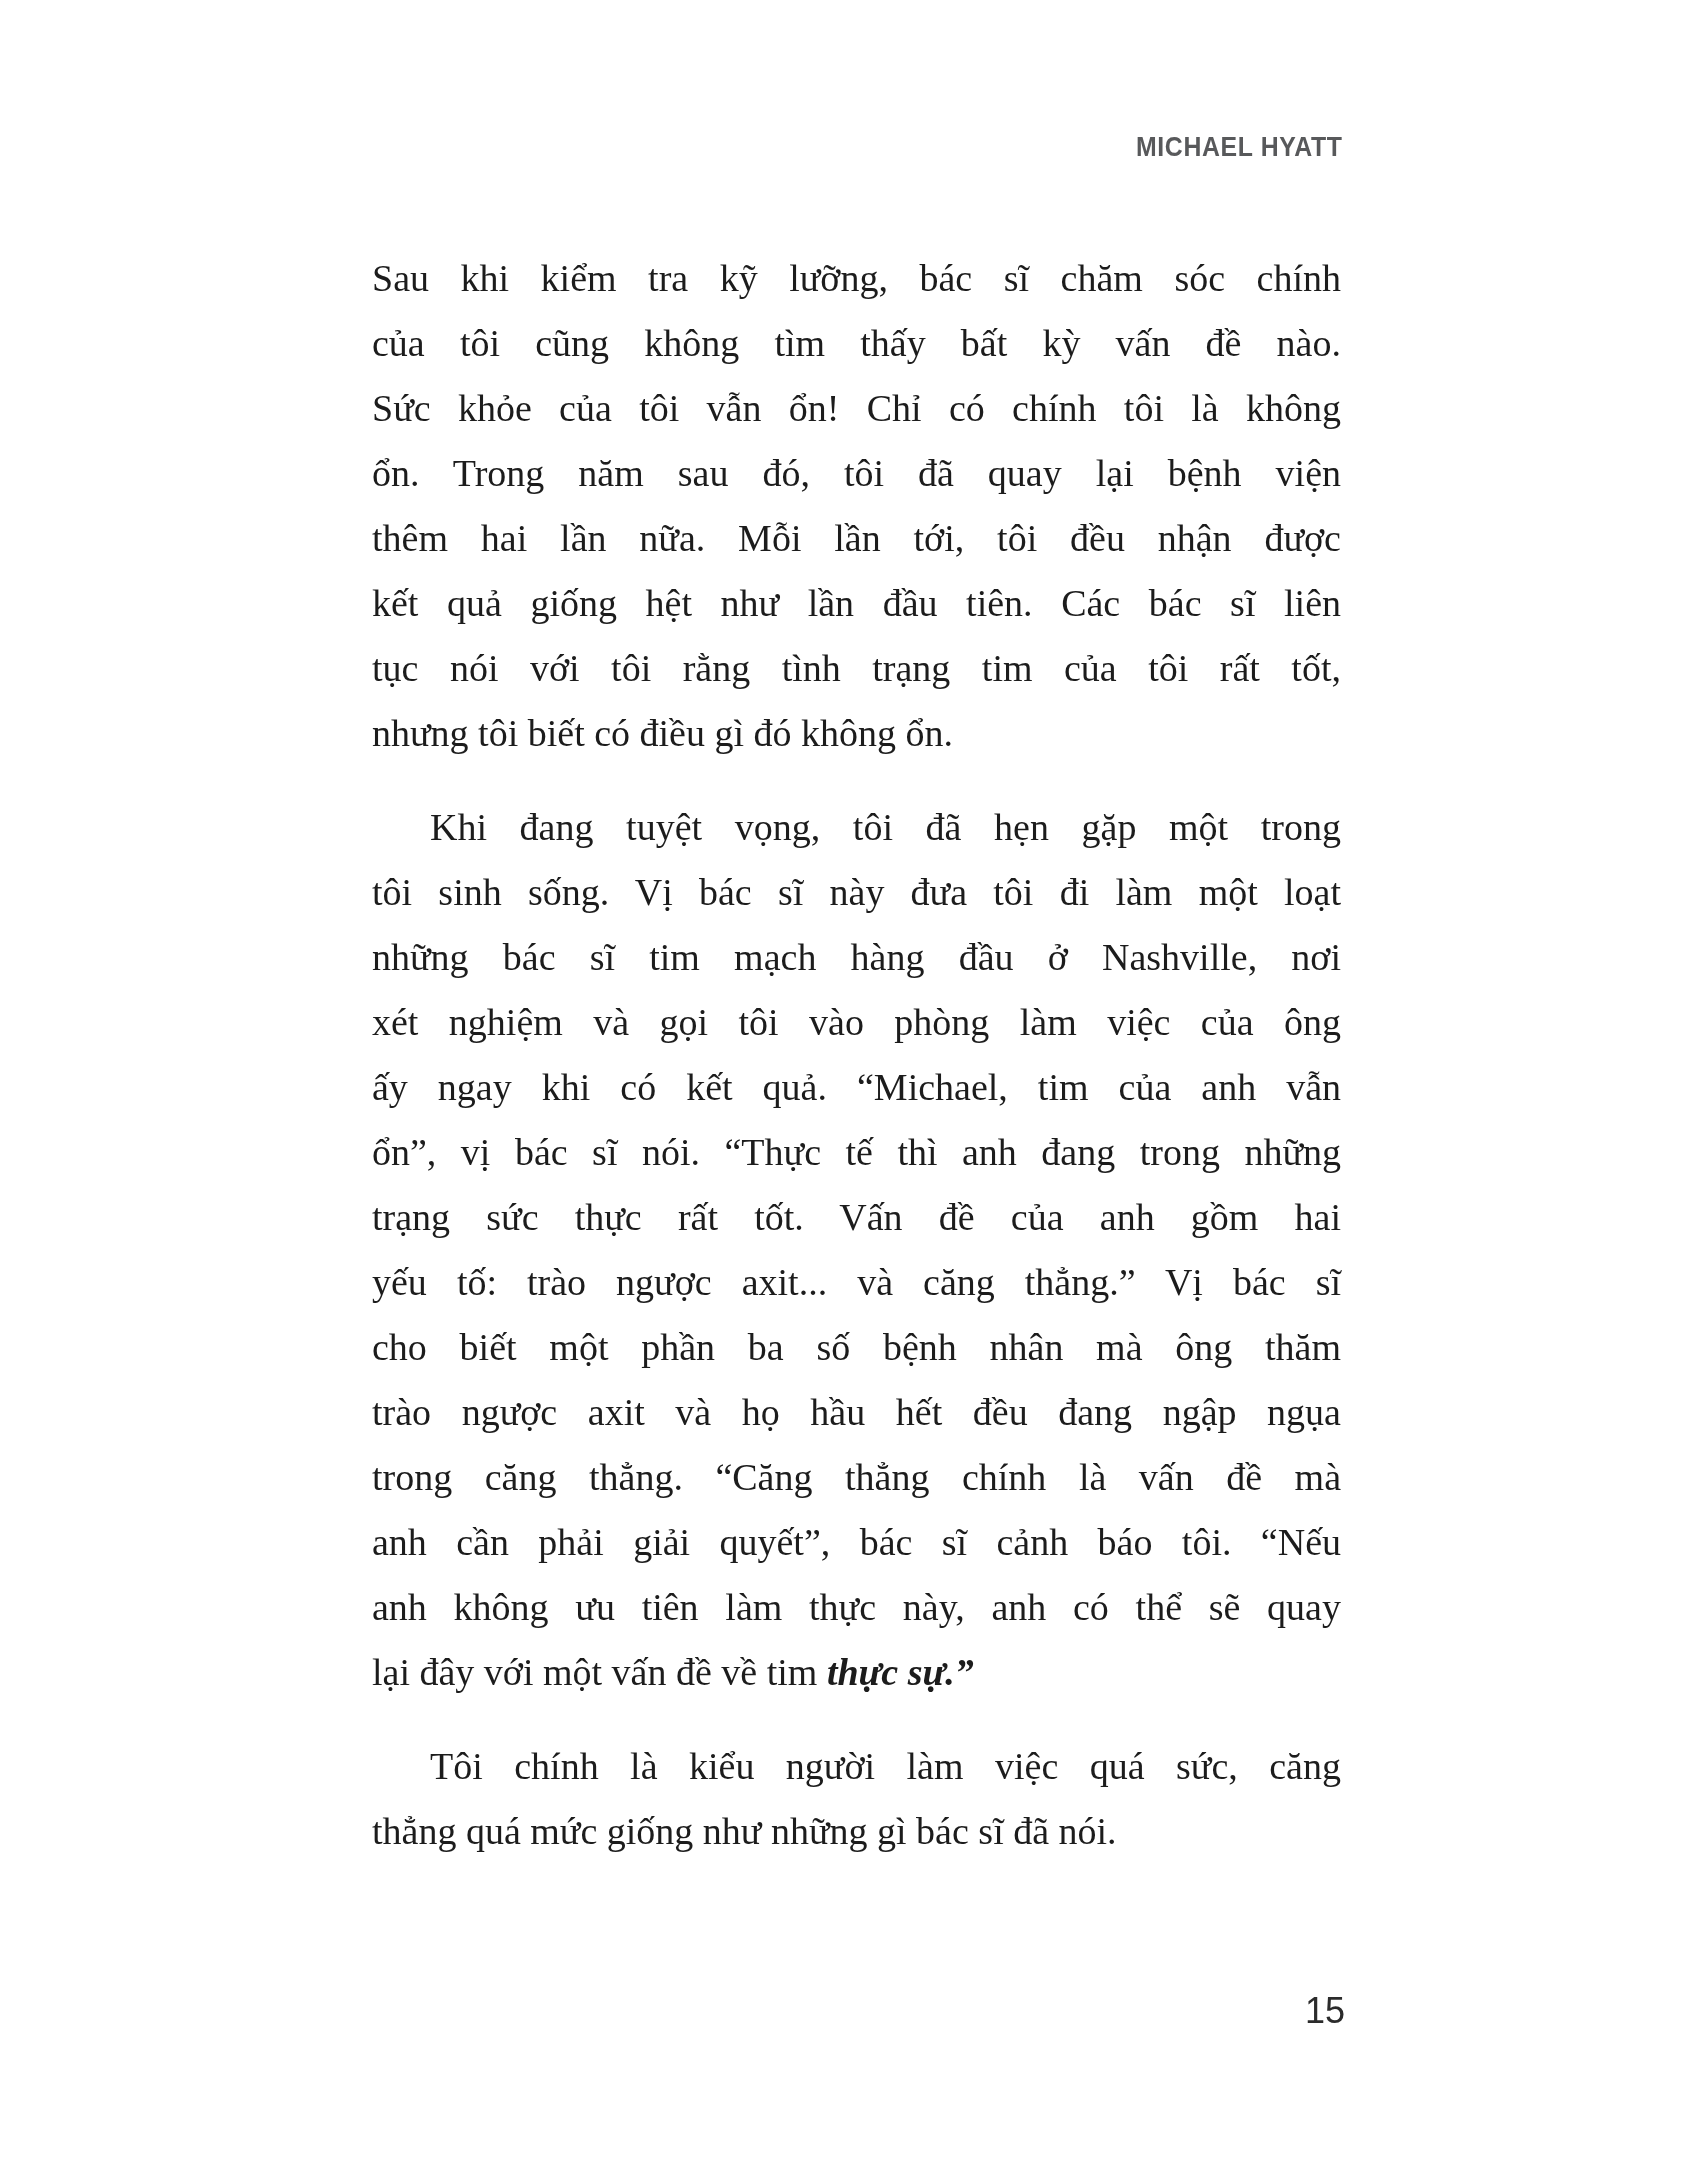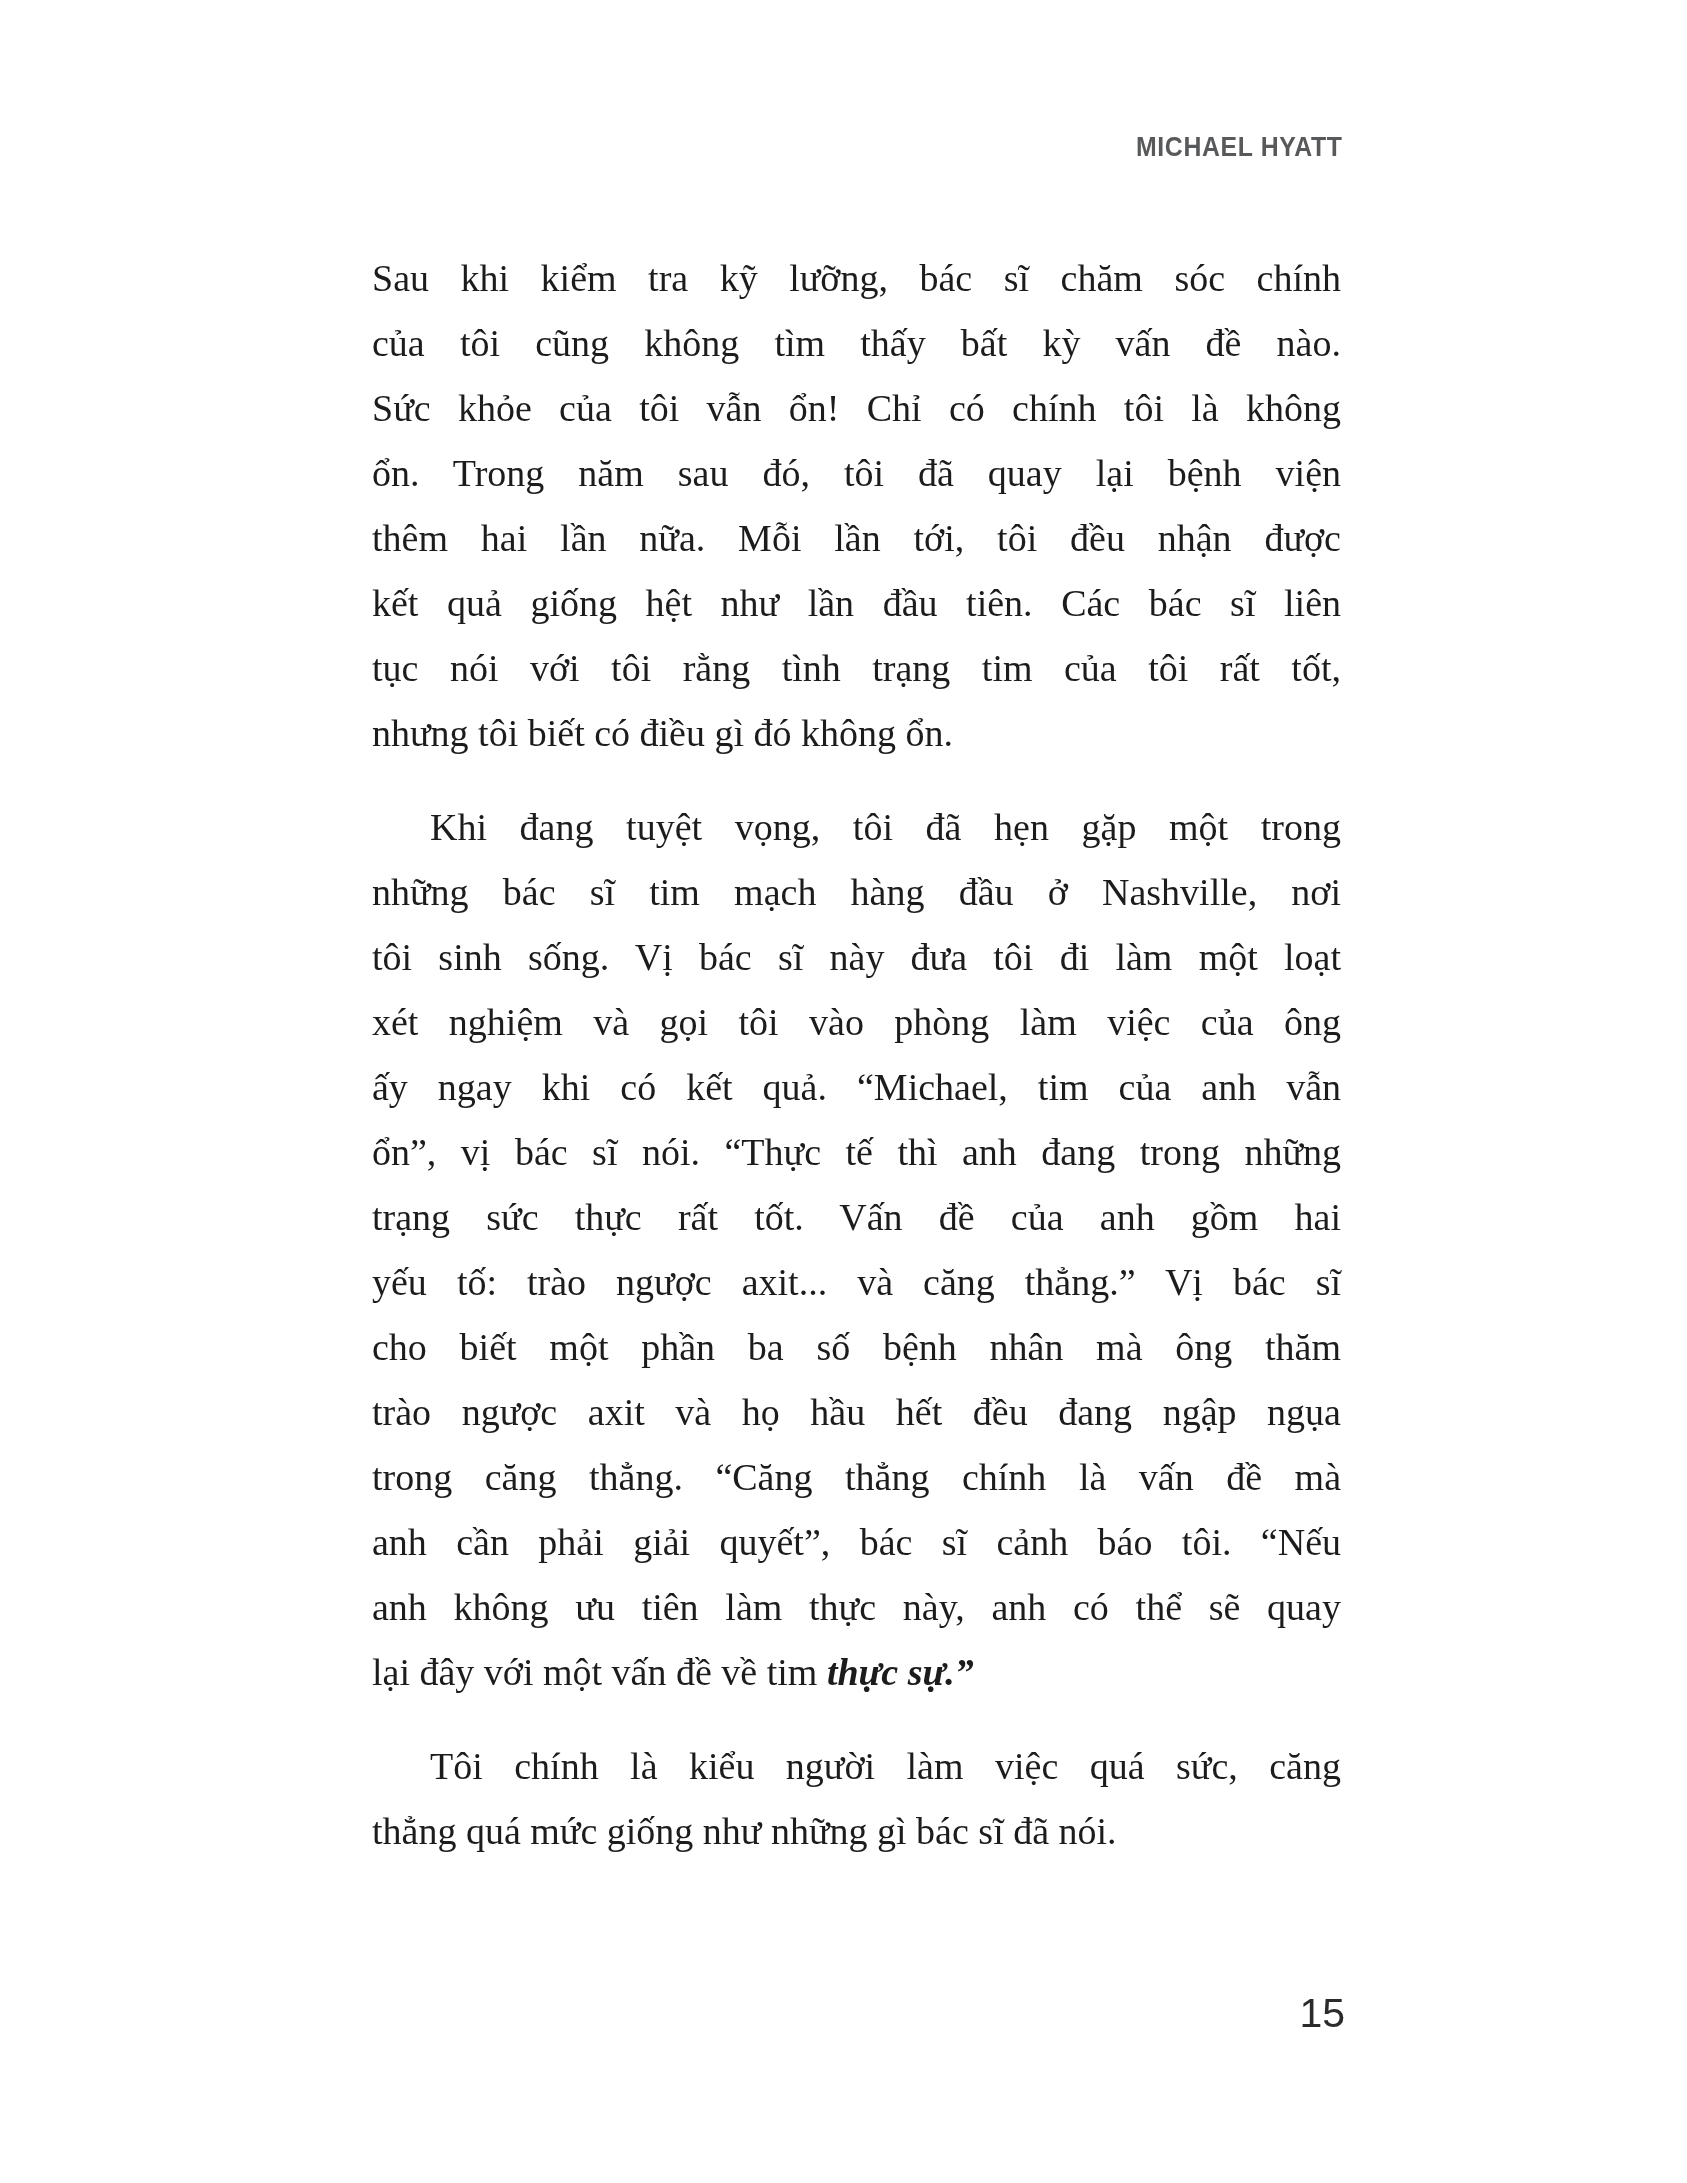--- a/index.html
+++ b/index.html
@@ -49,21 +49,21 @@
   }
   .paragraph.indented .line:first-child{
     padding-left:58px;
   }
   .italic{font-style:italic;font-weight:bold;}
   .folio{
     position:absolute;
     top:1990px;
     right:342px;
     font-family:"Liberation Sans", sans-serif;
-    font-size:41px;
+    font-size:36px;
     color:var(--folio-color);
     white-space:nowrap;
   }
 </style>
 </head>
 <body>
 
 <div class="running-head">MICHAEL HYATT</div>
 
 <div class="text-block">
@@ -72,22 +72,22 @@
       <div class="line"><span>của tôi cũng không tìm thấy bất kỳ vấn đề nào.</span></div>
       <div class="line"><span>Sức khỏe của tôi vẫn ổn! Chỉ có chính tôi là không</span></div>
       <div class="line"><span>ổn. Trong năm sau đó, tôi đã quay lại bệnh viện</span></div>
       <div class="line"><span>thêm hai lần nữa. Mỗi lần tới, tôi đều nhận được</span></div>
       <div class="line"><span>kết quả giống hệt như lần đầu tiên. Các bác sĩ liên</span></div>
       <div class="line"><span>tục nói với tôi rằng tình trạng tim của tôi rất tốt,</span></div>
       <div class="line last"><span>nhưng tôi biết có điều gì đó không ổn.</span></div>
     </div>
     <div class="paragraph indented">
       <div class="line"><span>Khi đang tuyệt vọng, tôi đã hẹn gặp một trong</span></div>
+      <div class="line"><span>tôi sinh sống. Vị bác sĩ này đưa tôi đi làm một loạt</span></div>
       <div class="line"><span>những bác sĩ tim mạch hàng đầu ở Nashville, nơi</span></div>
-      <div class="line"><span>tôi sinh sống. Vị bác sĩ này đưa tôi đi làm một loạt</span></div>
       <div class="line"><span>xét nghiệm và gọi tôi vào phòng làm việc của ông</span></div>
       <div class="line"><span>ấy ngay khi có kết quả. “Michael, tim của anh vẫn</span></div>
       <div class="line"><span>ổn”, vị bác sĩ nói. “Thực tế thì anh đang trong những</span></div>
       <div class="line"><span>trạng sức thực rất tốt. Vấn đề của anh gồm hai</span></div>
       <div class="line"><span>yếu tố: trào ngược axit... và căng thẳng.” Vị bác sĩ</span></div>
       <div class="line"><span>cho biết một phần ba số bệnh nhân mà ông thăm</span></div>
       <div class="line"><span>trào ngược axit và họ hầu hết đều đang ngập ngụa</span></div>
       <div class="line"><span>trong căng thẳng. “Căng thẳng chính là vấn đề mà</span></div>
       <div class="line"><span>anh cần phải giải quyết”, bác sĩ cảnh báo tôi. “Nếu</span></div>
       <div class="line"><span>anh không ưu tiên làm thực này, anh có thể sẽ quay</span></div>

